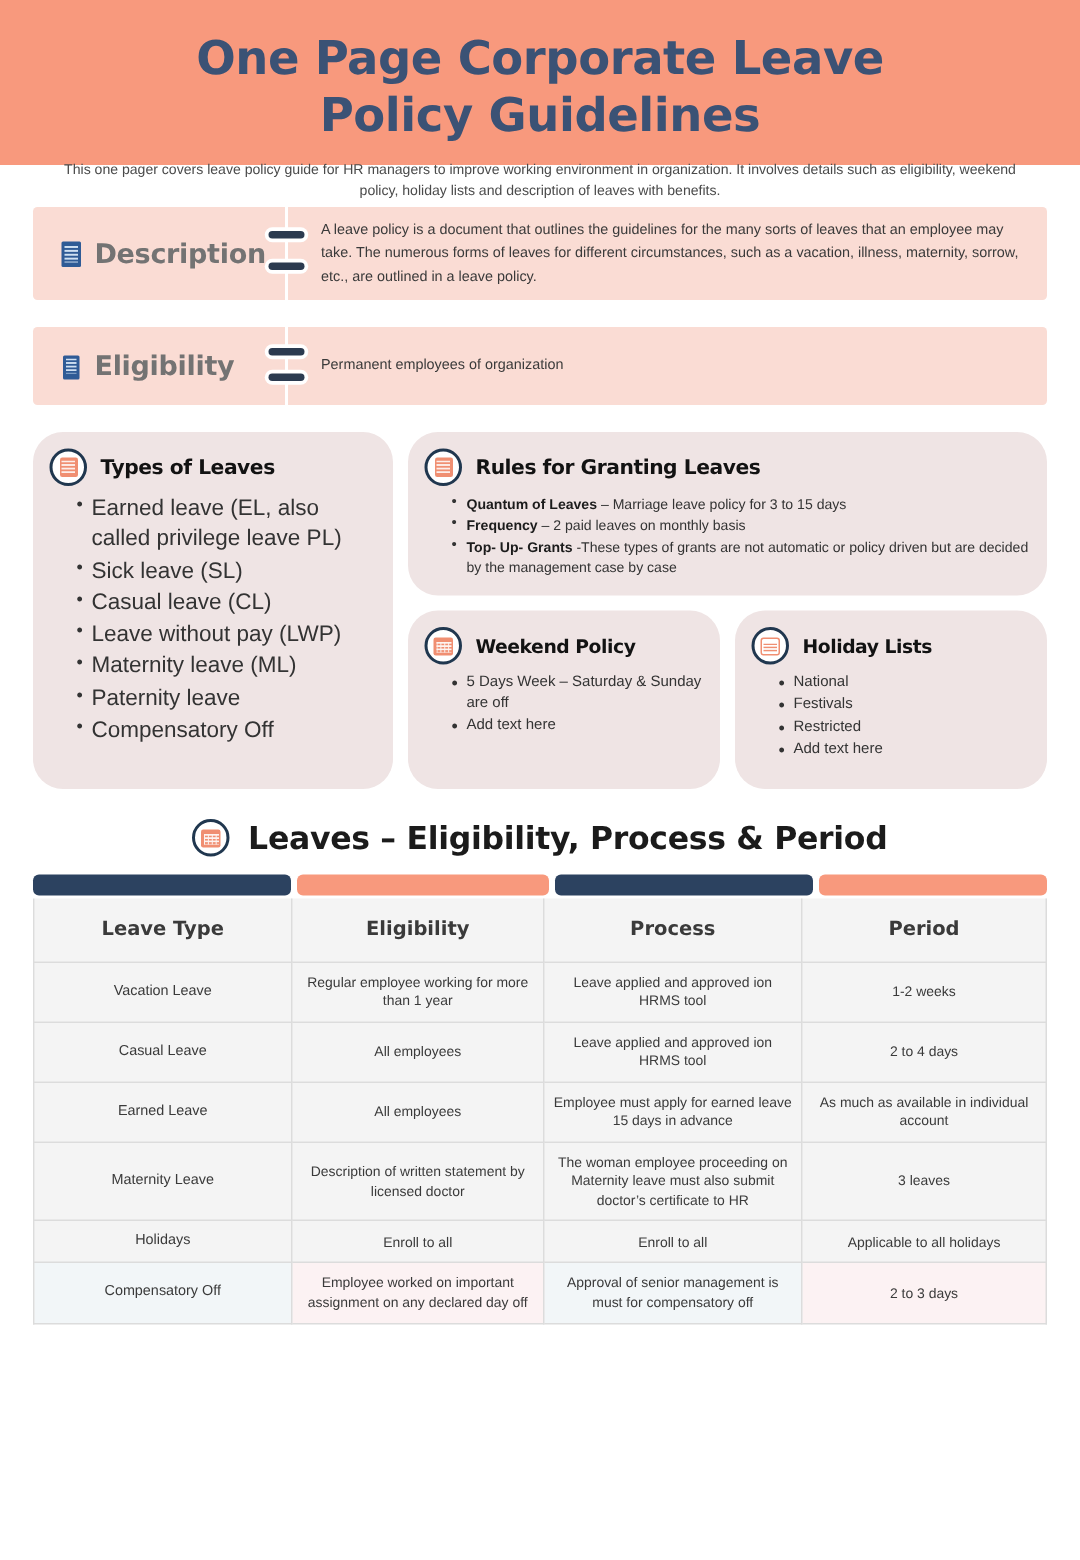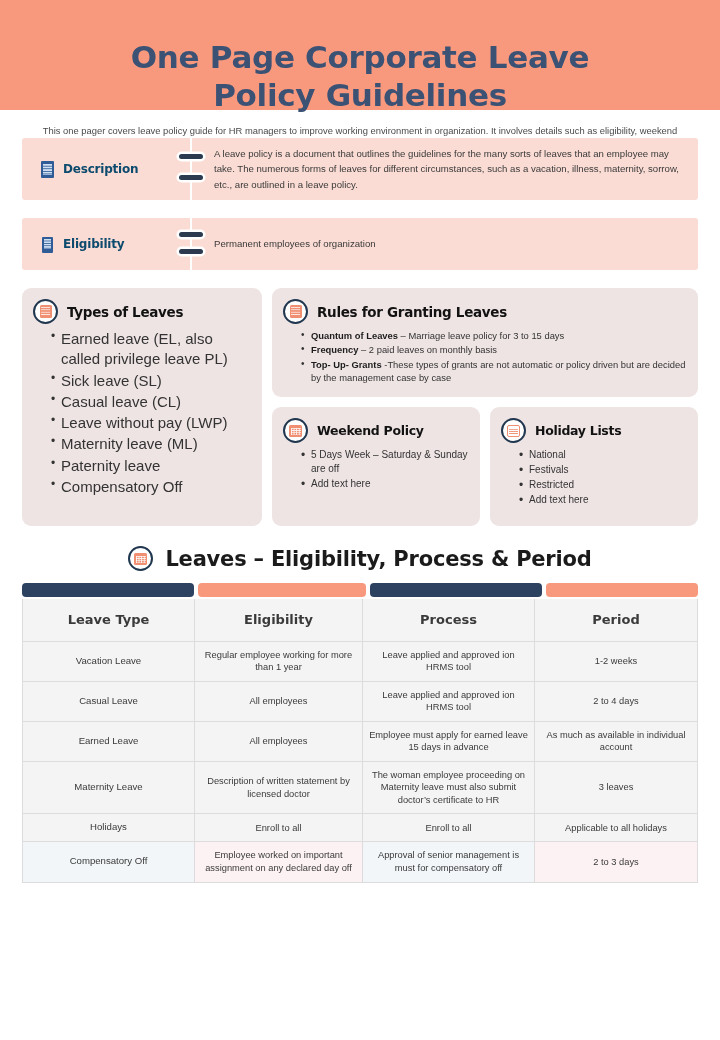--- a/index.html
+++ b/index.html
@@ -12,21 +12,21 @@
     height: 1040px;
     font-family: "Liberation Sans", sans-serif;
     color: #3b3b3b;
     overflow: hidden;
     position: relative;
   }
 
   
   .header {
     background: #F8997D;
-    padding: 38px 40px 16px 40px;
+    padding: 20px 40px 16px 40px;
     text-align: center;
     height: 110px;
     box-sizing: border-box;
   }
   .header h1 {
     margin: 0;
     font-family: "DejaVu Sans", sans-serif;
     font-size: 31px;
     line-height: 1.24;
     font-weight: bold;
@@ -57,23 +57,23 @@
     width: 168px;
     flex: 0 0 168px;
     display: flex;
     align-items: center;
     gap: 8px;
     padding-left: 18px;
     box-sizing: border-box;
   }
   .banner-title {
     font-family: "DejaVu Sans", sans-serif;
-    font-size: 12px;
+    font-size: 18px;
     font-weight: bold;
-    color: #0c4a6e;
+    color: #737373;
     letter-spacing: -0.2px;
   }
   .banner-divider {
     width: 2px;
     align-self: stretch;
     background: #ffffff;
     position: relative;
     flex: 0 0 2px;
   }
   .banner-divider::before,
@@ -199,21 +199,21 @@
   }
 
   
   .cards {
     margin: 18px 22px 0 22px;
     display: flex;
     gap: 10px;
   }
   .card {
     background: #EFE4E4;
-    border-radius: 9px;
+    border-radius: 20px;
   }
   .col-left  { width: 240px; flex: 0 0 240px; }
   .col-right { flex: 1; display: flex; flex-direction: column; gap: 10px; }
   .row-two   { display: flex; gap: 10px; }
   .row-two > .card { flex: 1; }
 
   .card-inner { padding: 11px 12px 12px 11px; }
   .card-head {
     display: flex;
     align-items: center;

